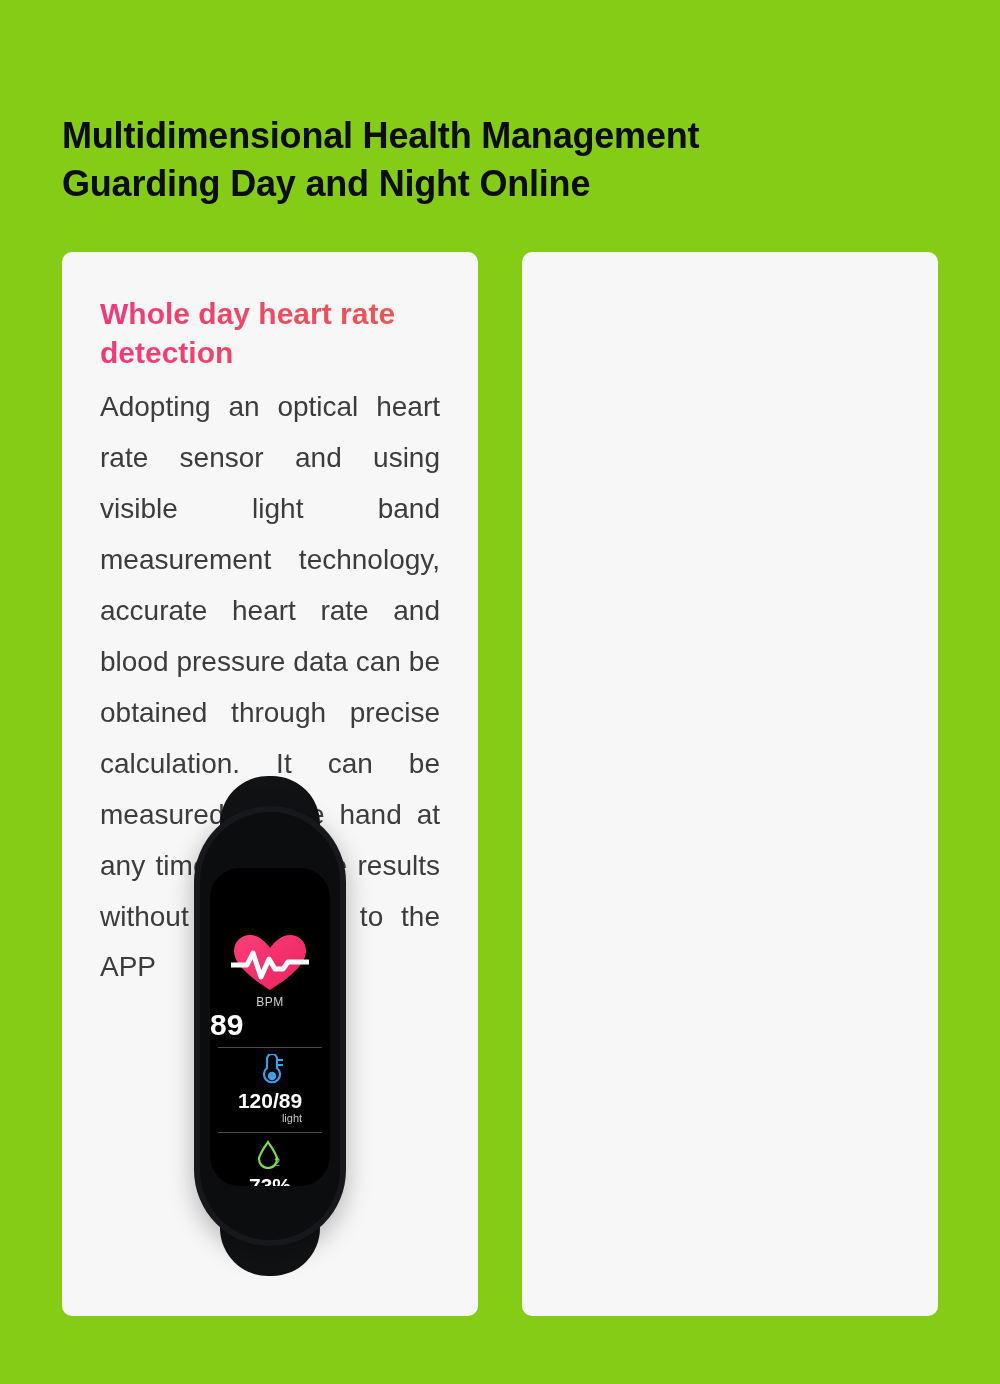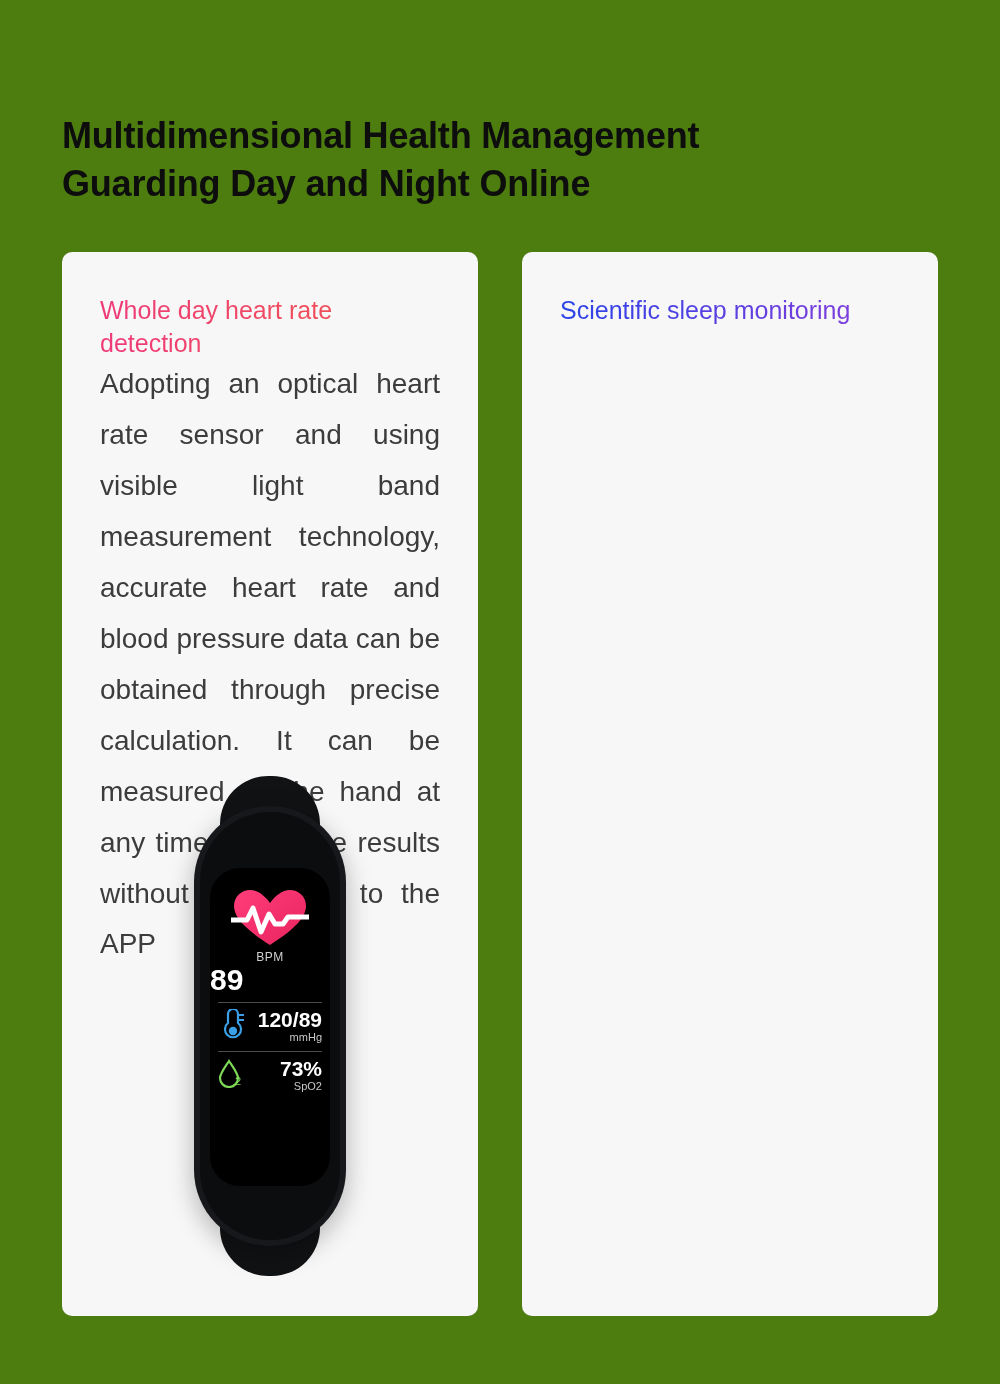--- a/index.html
+++ b/index.html
@@ -10,21 +10,21 @@
     height: 1384px;
     background: #ffffff;
     font-family: "Liberation Sans", sans-serif;
     -webkit-font-smoothing: antialiased;
   }
 
   .page {
     position: relative;
     width: 1000px;
     height: 1384px;
-    background: #4d7c0f;
+    background: #84cc16;
     overflow: hidden;
   }
 
   
   .headline {
     position: absolute;
     left: 62px;
     top: 88px;
     width: 860px;
     font-size: 36px;
@@ -48,24 +48,24 @@
   .card {
     width: 416px;
     height: 1064px;
     background: #f7f7f7;
     border-radius: 10px;
     position: relative;
     padding: 42px 38px 0 38px;
   }
 
   .card-title {
-    font-size: 25px;
-    font-weight: normal;
+    font-size: 30px;
+    font-weight: bold;
     line-height: 1.3;
-    margin: 0 0 0 0;
+    margin: 0 0 10px 0;
     white-space: pre-line;
   }
   .card-title.heart {
     background: linear-gradient(90deg, #ef3a7a 0%, #ef4b5f 55%, #f0574e 100%);
     -webkit-background-clip: text;
     background-clip: text;
     color: transparent;
   }
   .card-title.sleep {
     background: linear-gradient(90deg, #2b44e8 0%, #5b3fe0 50%, #8b3ddb 100%);
@@ -149,20 +149,21 @@
     border-radius: 30px;
     overflow: hidden;
   }
 
   
   .hs {
     position: relative;
     width: 100%;
     height: 100%;
     padding-top: 20px;
+    margin-top: 45px;
   }
   .heart-icon {
     width: 78px;
     height: 60px;
     margin: 0 auto;
     position: relative;
   }
   .bpm-label {
     text-align: center;
     color: #cfcfcf;
@@ -177,23 +178,24 @@
     line-height: 1;
     margin-top: 1px;
   }
   .divider {
     height: 1px;
     background: #4a4a4a;
     margin: 7px 8px 0 8px;
   }
   .row {
     display: flex;
-    align-items: flex-start;
+    align-items: center;
     padding: 6px 8px 0 8px;
     gap: 6px;
+    flex-direction: column;
   }
   .row .ico { width: 26px; height: 30px; flex: 0 0 26px; }
   .row .vals { flex: 1; text-align: right; }
   .row .big {
     color: #ffffff;
     font-size: 21px;
     font-weight: bold;
     line-height: 1.05;
   }
   .row .small {
@@ -271,21 +273,21 @@
                   <span class="ico">
                     <svg viewBox="0 0 26 30" width="26" height="30">
                       <path d="M10 5 a5 5 0 0 1 10 0 v9 a8 8 0 1 1 -10 0 z" fill="none" stroke="#3aa0e8" stroke-width="2.2"></path>
                       <circle cx="15" cy="22" r="4.2" fill="#3aa0e8"></circle>
                       <line x1="21" y1="6" x2="26" y2="6" stroke="#3aa0e8" stroke-width="2.2" stroke-linecap="round"></line>
                       <line x1="21" y1="11" x2="26" y2="11" stroke="#3aa0e8" stroke-width="2.2" stroke-linecap="round"></line>
                     </svg>
                   </span>
                   <span class="vals">
                     <div class="big">120/89</div>
-                    <div class="small">mmHg</div>
+                    <div class="small">light</div>
                   </span>
                 </div>
 
                 <div class="divider"></div>
 
                 <div class="row">
                   <span class="ico">
                     <svg viewBox="0 0 26 30" width="26" height="30">
                       <path d="M11 3 C 5 12 2 16 2 20 a9 9 0 0 0 18 0 c0 -4 -3 -8 -9 -17 z" fill="none" stroke="#7ed957" stroke-width="2.2"></path>
                       <text x="17" y="27" font-size="11" fill="#7ed957" font-family="Liberation Sans, sans-serif">2</text>
@@ -298,18 +300,17 @@
                 </div>
 
               </div>
             </div>
           </div>
         </div>
       </div>
     </div>
 
     <div class="card">
-      <div class="card-title sleep">Scientific sleep monitoring</div>
 
     </div>
 
   </div>
 </div>
 
 </body></html>

